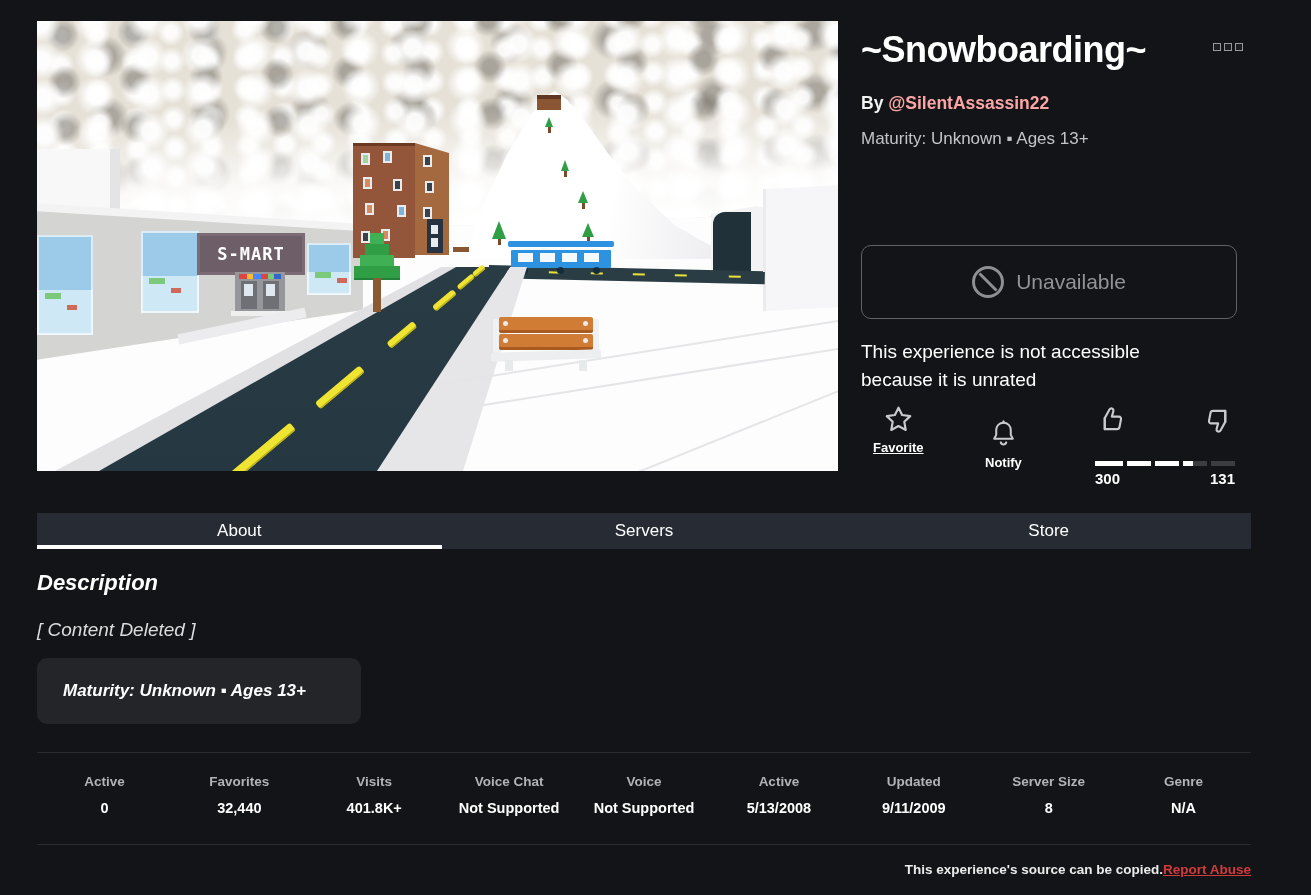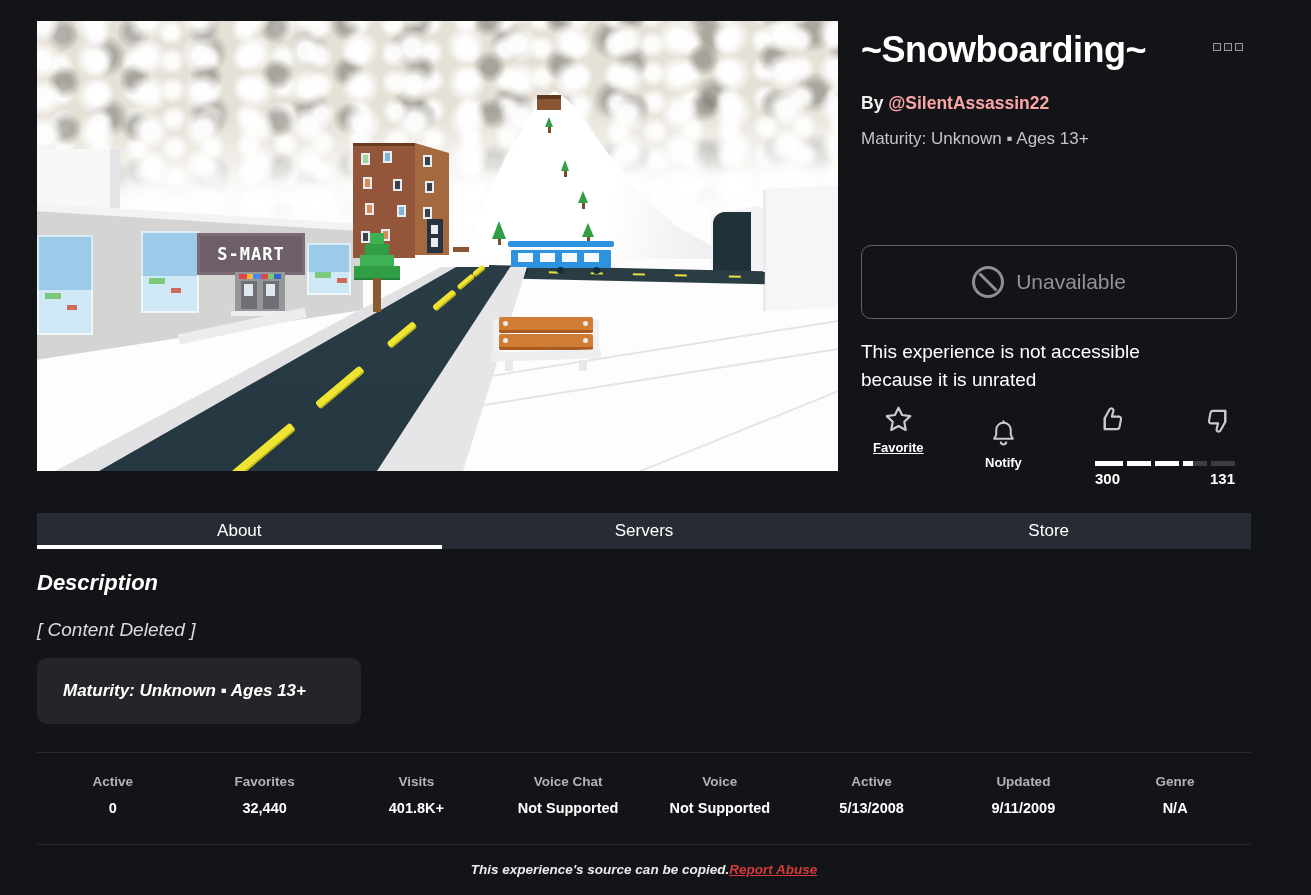--- a/index.html
+++ b/index.html
@@ -133,21 +133,21 @@
        font-size:17px;font-weight:700;color:#fff;}
 
   
   .stats{position:absolute;left:37px;top:752px;width:1214px;height:93px;
        border-top:1px solid #2b2c2f;border-bottom:1px solid #2b2c2f;display:flex;box-sizing:border-box;}
   .stat-col{flex:1;text-align:center;}
   .stat-label{margin-top:20px;font-size:13.5px;font-weight:700;color:#b2b3b6;line-height:17px;}
   .stat-value{margin-top:10px;font-size:14.5px;font-weight:700;color:#fff;}
 
   
-  .footer{position:absolute;left:37px;top:862px;width:1214px;display:flex;justify-content:center;align-items:center;font-style:italic;}
+  .footer{position:absolute;left:37px;top:862px;width:1214px;display:flex;justify-content:flex-end;align-items:center;}
   .footer-note{font-size:13.5px;font-weight:700;color:#ebebec;}
   .report{font-size:13.5px;font-weight:700;color:#d33b3b;cursor:pointer;}
 </style>
 </head>
 <body>
 
 <div class="page">
 
   <div class="media">
     <div class="sky"></div>
@@ -359,20 +359,24 @@
     </div>
     <div class="stat-col">
       <div class="stat-label">Active</div>
       <div class="stat-value">5/13/2008</div>
     </div>
     <div class="stat-col">
       <div class="stat-label">Updated</div>
       <div class="stat-value">9/11/2009</div>
     </div>
     <div class="stat-col">
+      <div class="stat-label">Server Size</div>
+      <div class="stat-value">8</div>
+    </div>
+    <div class="stat-col">
       <div class="stat-label">Genre</div>
       <div class="stat-value">N/A</div>
     </div>
   </div>
 
   <div class="footer">
     <span class="footer-note">This experience's source can be copied.</span>
     <a class="report" href="#">Report Abuse</a>
   </div>
 

